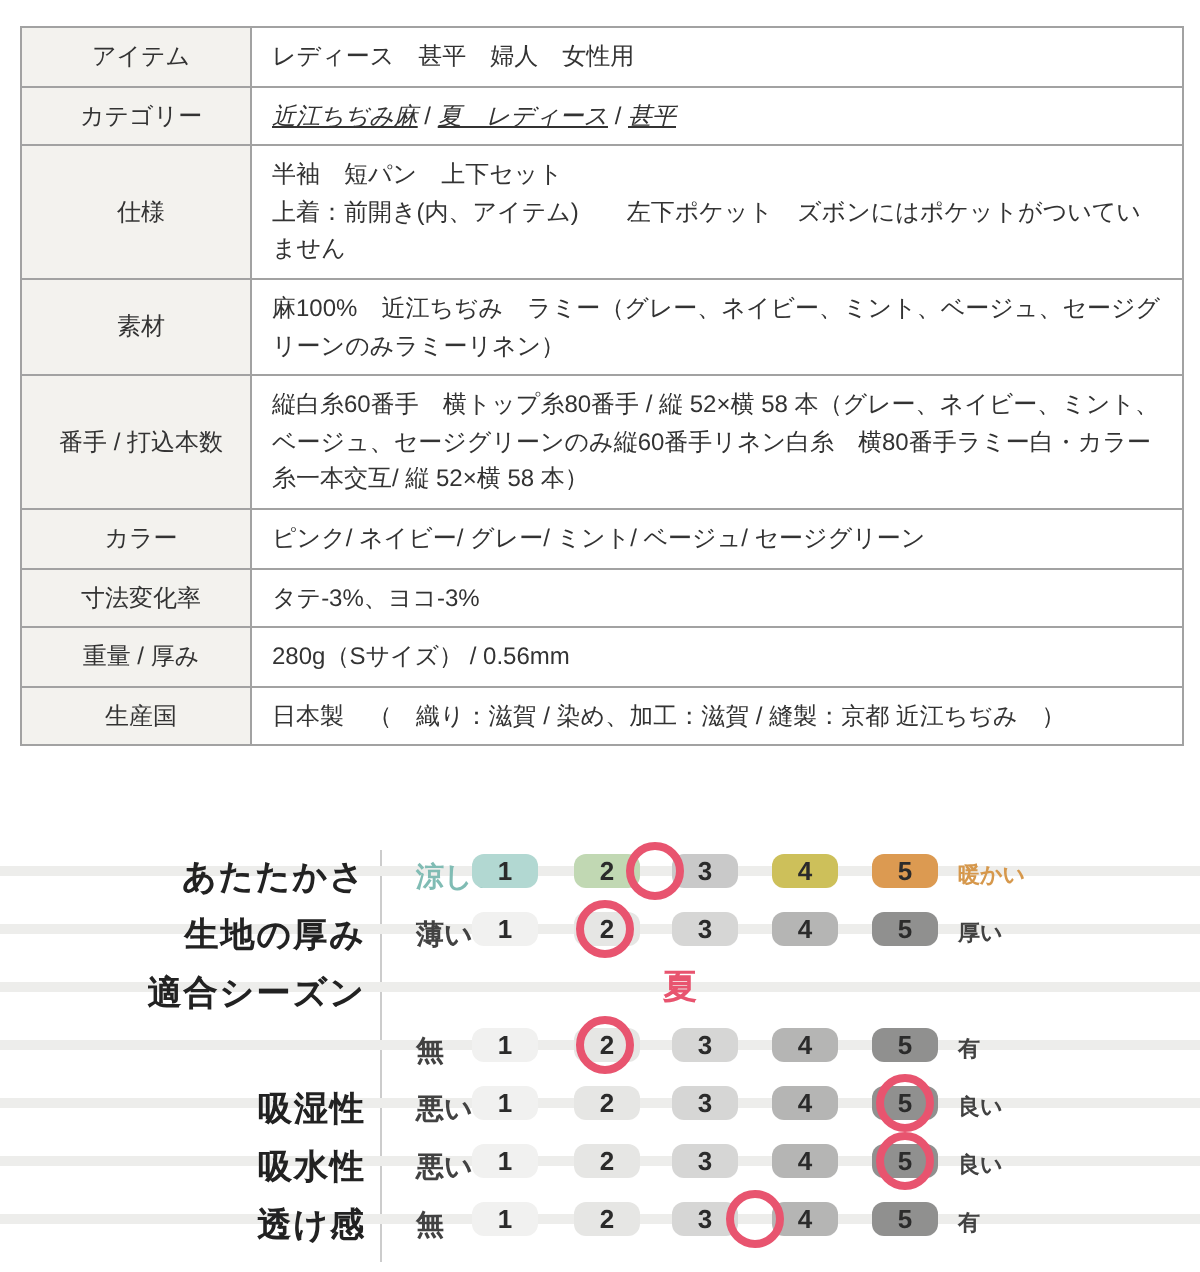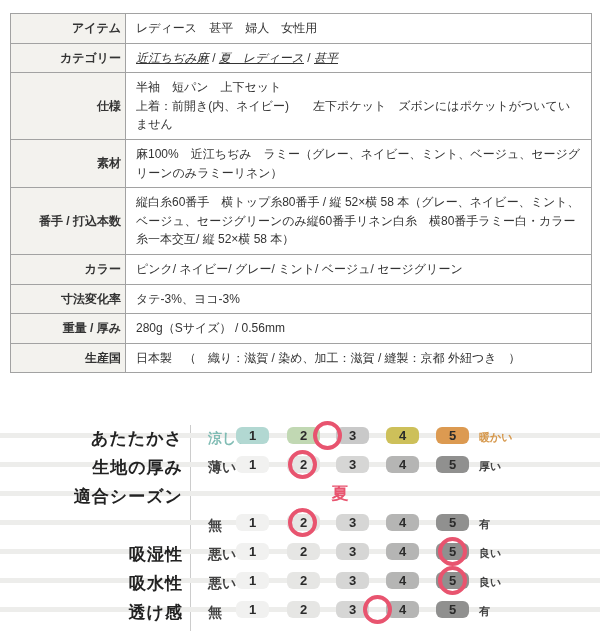--- a/index.html
+++ b/index.html
@@ -12,22 +12,22 @@
   .spec-table{
     position:absolute;left:10px;top:13px;width:582px;
     border-collapse:collapse;font-size:12px;color:#333;
     table-layout:fixed;
   }
   .spec-table th,.spec-table td{
     border:1px solid #a2a2a2;vertical-align:middle;
     line-height:1.55;
   }
   .spec-table th{
-    background:#f3f2ee;width:101px;text-align:right;
-    font-weight:bold;padding:5px 4px 5px 9px;color:#333;
+    background:#f3f2ee;width:101px;text-align:center;
+    font-weight:normal;padding:5px 4px 5px 9px;color:#333;
   }
   .spec-table td{padding:5px 10px;background:#fff;margin-top:35px;}
   .spec-line{display:block;}
   a.spec-link{color:#333;text-decoration:underline;cursor:pointer;font-style:italic;}
   
   .chart{position:absolute;left:0;top:421px;width:600px;height:214px;}
   .chart-vline{position:absolute;left:190px;top:4px;width:1px;height:206px;background:#cccccc;}
   .crow{position:relative;height:29px;}
   .track{position:absolute;left:0;right:0;top:12px;height:5px;background:#ededeb;}
   .clabel{
@@ -61,21 +61,21 @@
         </td>
       </tr>
       <tr>
         <th>カテゴリー</th>
         <td><a class="spec-link">近江ちぢみ麻</a> / <a class="spec-link">夏　レディース</a> / <a class="spec-link">甚平</a></td>
       </tr>
       <tr>
         <th>仕様</th>
         <td>
           <span class="spec-line">半袖　短パン　上下セット</span>
-          <span class="spec-line">上着：前開き(内、ネイビー)　　左下ポケット　ズボンにはポケットがついていません</span>
+          <span class="spec-line">上着：前開き(内、アイテム)　　左下ポケット　ズボンにはポケットがついていません</span>
         </td>
       </tr>
       <tr>
         <th>素材</th>
         <td>
           <span class="spec-line">麻100%　近江ちぢみ　ラミー（グレー、ネイビー、ミント、ベージュ、セージグリーンのみラミーリネン）</span>
         </td>
       </tr>
       <tr>
         <th>番手 / 打込本数</th>
@@ -97,21 +97,21 @@
       </tr>
       <tr>
         <th>重量 / 厚み</th>
         <td>
           <span class="spec-line">280g（Sサイズ） / 0.56mm</span>
         </td>
       </tr>
       <tr>
         <th>生産国</th>
         <td>
-          <span class="spec-line">日本製　（　織り：滋賀 / 染め、加工：滋賀 / 縫製：京都 外紐つき　）</span>
+          <span class="spec-line">日本製　（　織り：滋賀 / 染め、加工：滋賀 / 縫製：京都 近江ちぢみ　）</span>
         </td>
       </tr>
     </tbody>
 </table>
 
 <div class="chart" id="rating-chart">
   <div class="chart-vline"></div>
 <div class="crow">
       <div class="track"></div>
       <div class="clabel">あたたかさ</div>

